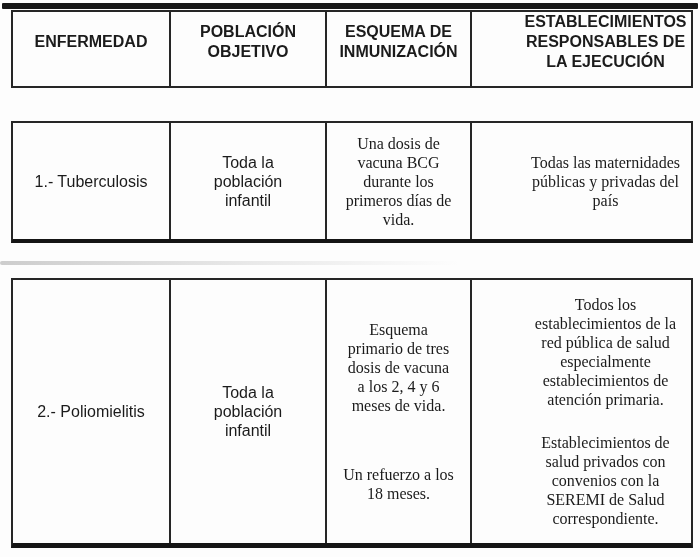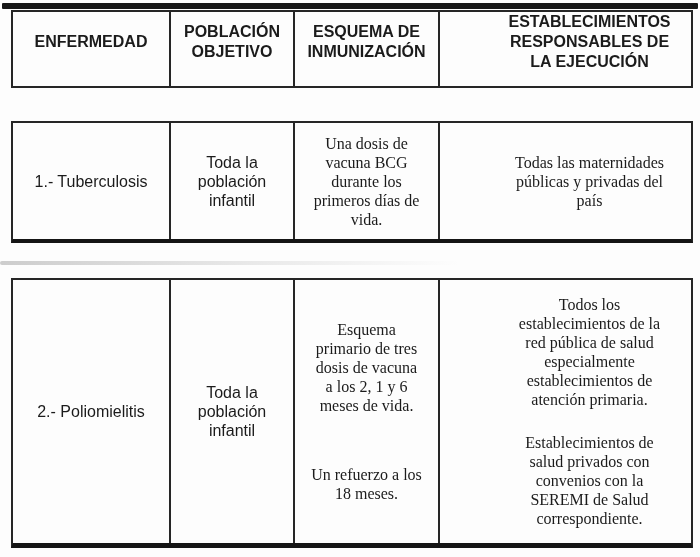--- a/index.html
+++ b/index.html
@@ -39,21 +39,21 @@
     display:flex;flex-direction:column;
     align-items:center;justify-content:center;
     text-align:center;
     white-space:pre-line;
     font-size:16px;line-height:19px;
     padding:2px 6px;
     overflow:hidden;
   }
   .cell:last-child{border-right:none;margin-left:48px;}
   .c1{width:158px;}
-  .c2{width:124px;}
+  .c2{width:156px;}
   .c3{width:145px;}
   .c4{flex:1;}
   .tbl.header .cell{
     font-weight:bold;line-height:20px;
     padding:4px 4px 18px;
   }
   .cell p{margin:0;font-family:Liberation Serif, serif;}
   .block2 .c3 p + p{margin-top:50px;}
   .block2 .c4 p + p{margin-top:24px;}
 </style>
@@ -98,21 +98,21 @@
 
   <section class="tbl block2">
     <div class="cell c1">2.- Poliomielitis</div>
     <div class="cell c2">Toda la
 población
 infantil</div>
     <div class="cell c3">
       <p>Esquema
 primario de tres
 dosis de vacuna
-a los 2, 1 y 6
+a los 2, 4 y 6
 meses de vida.</p>
       <p>Un refuerzo a los
 18 meses.</p>
     </div>
     <div class="cell c4">
       <p>Todos los
 establecimientos de la
 red pública de salud
 especialmente
 establecimientos de

